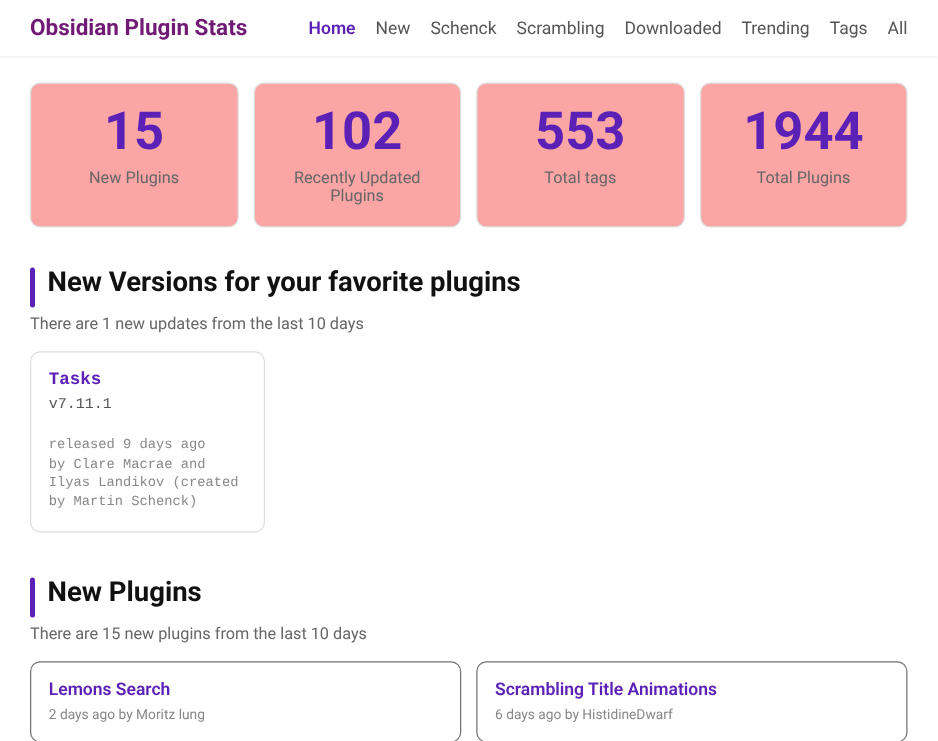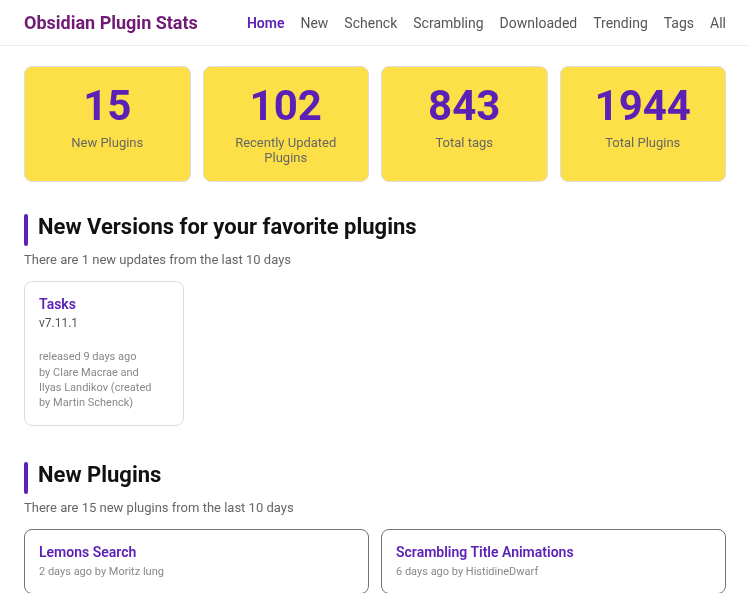--- a/index.html
+++ b/index.html
@@ -45,21 +45,21 @@
       display: grid;
       grid-template-columns: repeat(4, 1fr);
       gap: 12px;
       margin-bottom: 32px;
     }
     .stat-card {
       border: 1px solid #ddd;
       border-radius: 8px;
       padding: 16px 12px;
       text-align: center;
-      background: #fde047;
+      background: #fca5a5;
     }
     .stat-number {
       font-size: 42px;
       font-weight: 700;
       color: #5b21b6;
       line-height: 1.1;
     }
     .stat-label {
       font-size: 13px;
       color: #666;
@@ -92,23 +92,24 @@
     }
     .plugin-cards {
       display: flex;
       flex-wrap: wrap;
       gap: 12px;
     }
     .plugin-card {
       border: 1px solid #ddd;
       border-radius: 8px;
       padding: 14px;
-      width: 160px;
+      width: 188px;
       background: #fff;
       cursor: pointer;
+      font-family: Liberation Mono, monospace;
     }
     .plugin-card-name {
       font-size: 14px;
       font-weight: 600;
       color: #5b21b6;
       margin-bottom: 4px;
     }
     .plugin-card-version {
       font-size: 12px;
       color: #555;
@@ -166,21 +167,21 @@
 
   <div class="stat-card">
       <div class="stat-number">15</div>
       <div class="stat-label">New Plugins</div>
     </div>
       <div class="stat-card">
       <div class="stat-number">102</div>
       <div class="stat-label">Recently Updated Plugins</div>
     </div>
       <div class="stat-card">
-      <div class="stat-number">843</div>
+      <div class="stat-number">553</div>
       <div class="stat-label">Total tags</div>
     </div>
       <div class="stat-card">
       <div class="stat-number">1944</div>
       <div class="stat-label">Total Plugins</div>
     </div>
     </div>
 
   <div class="section">
     <div class="section-heading">

